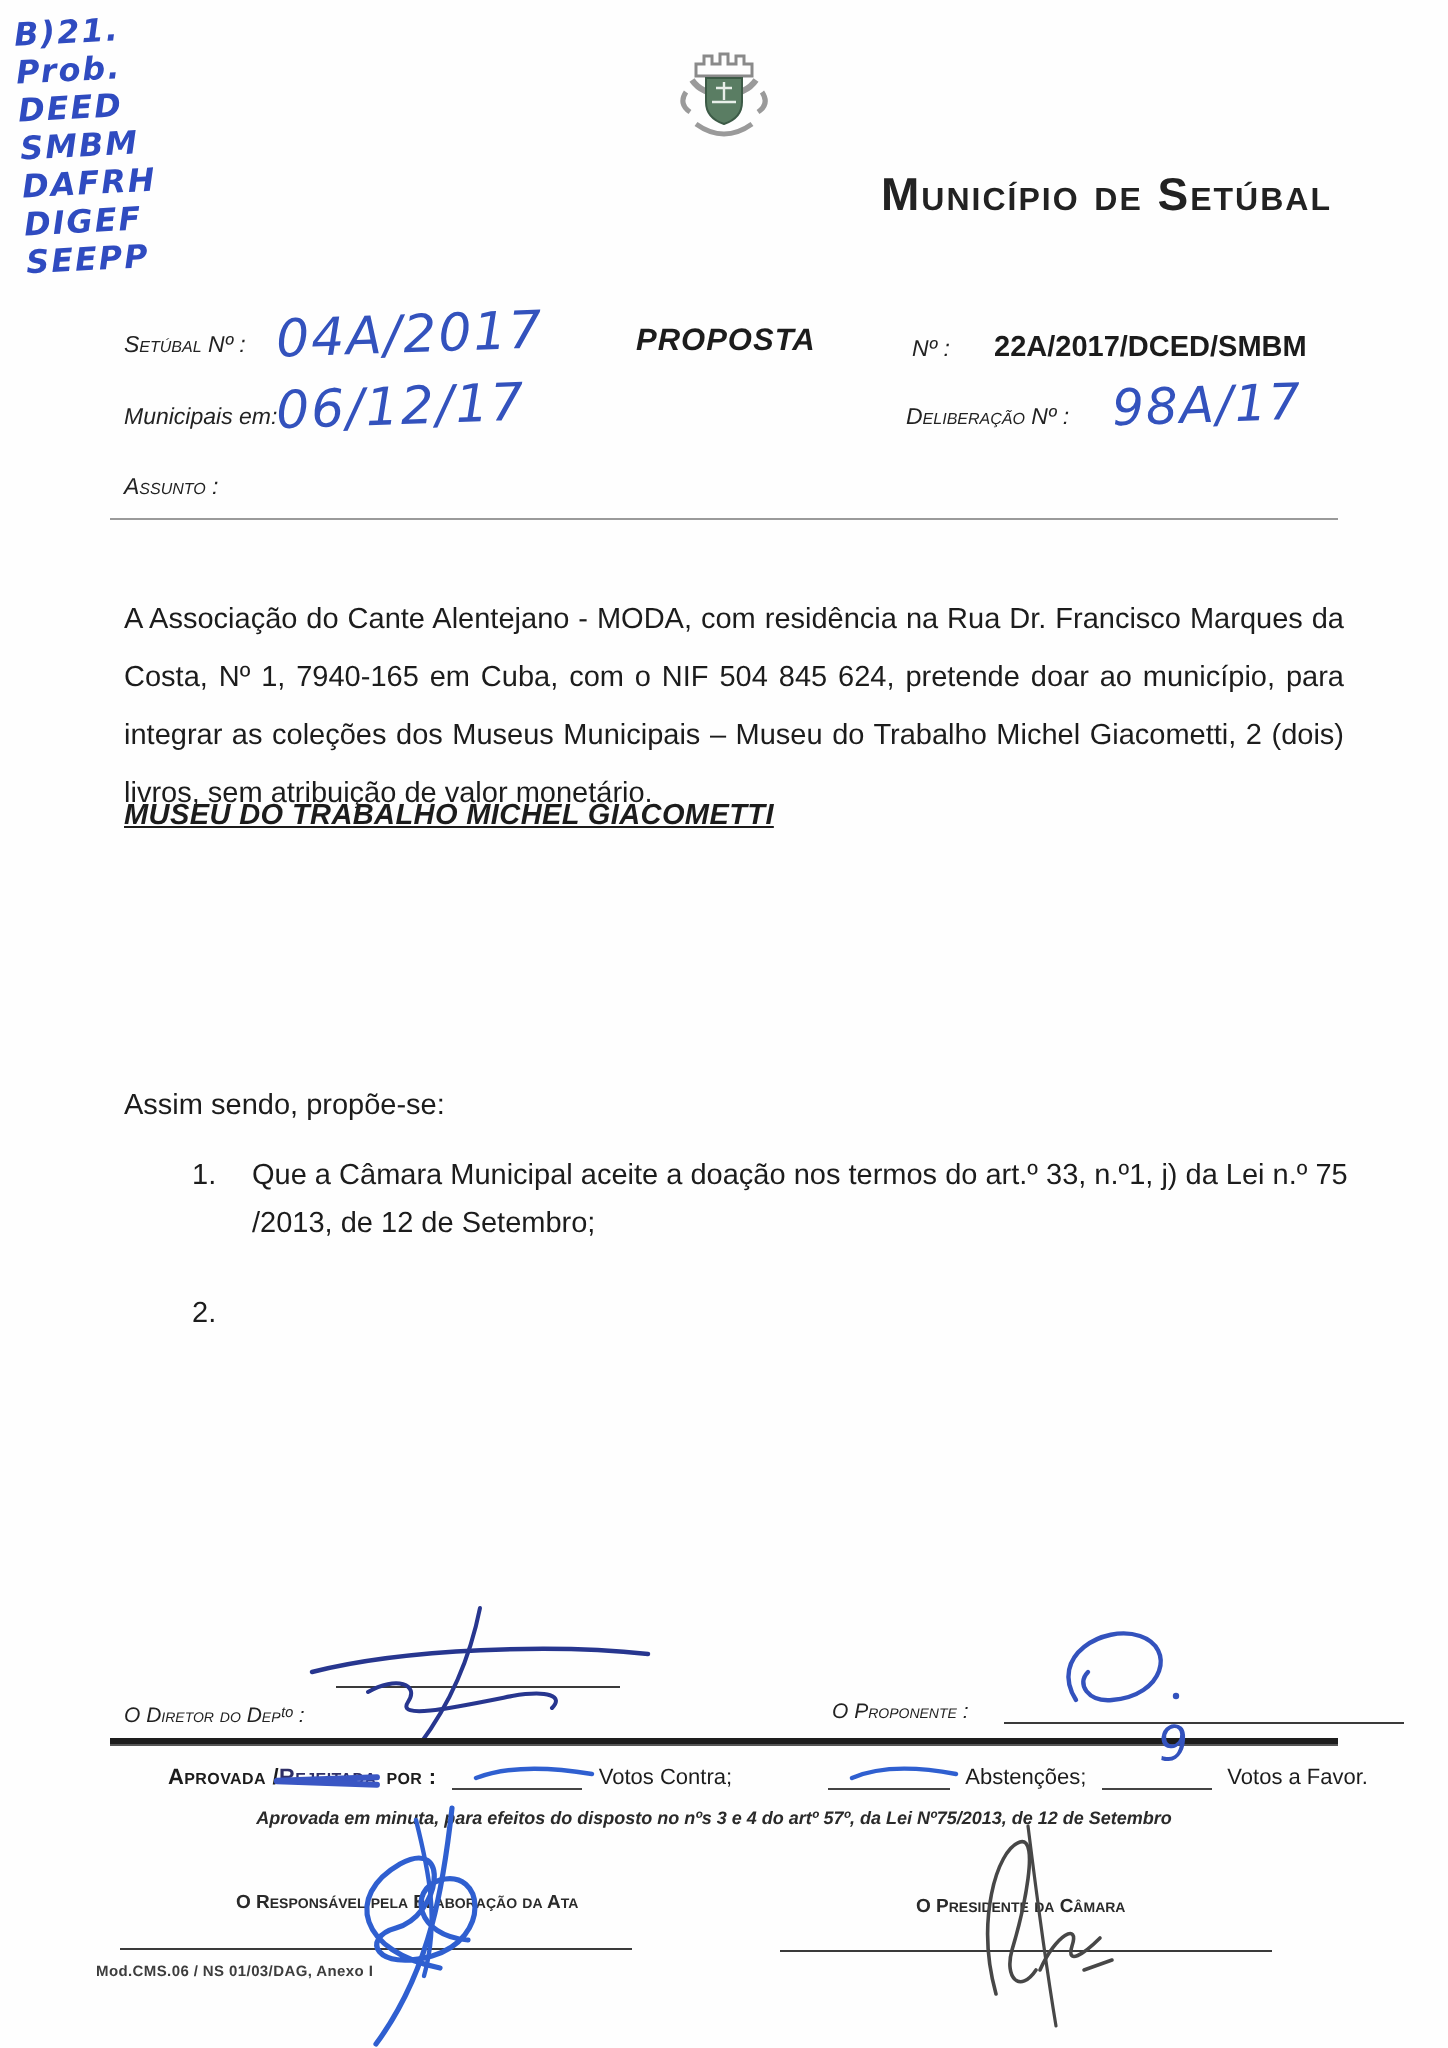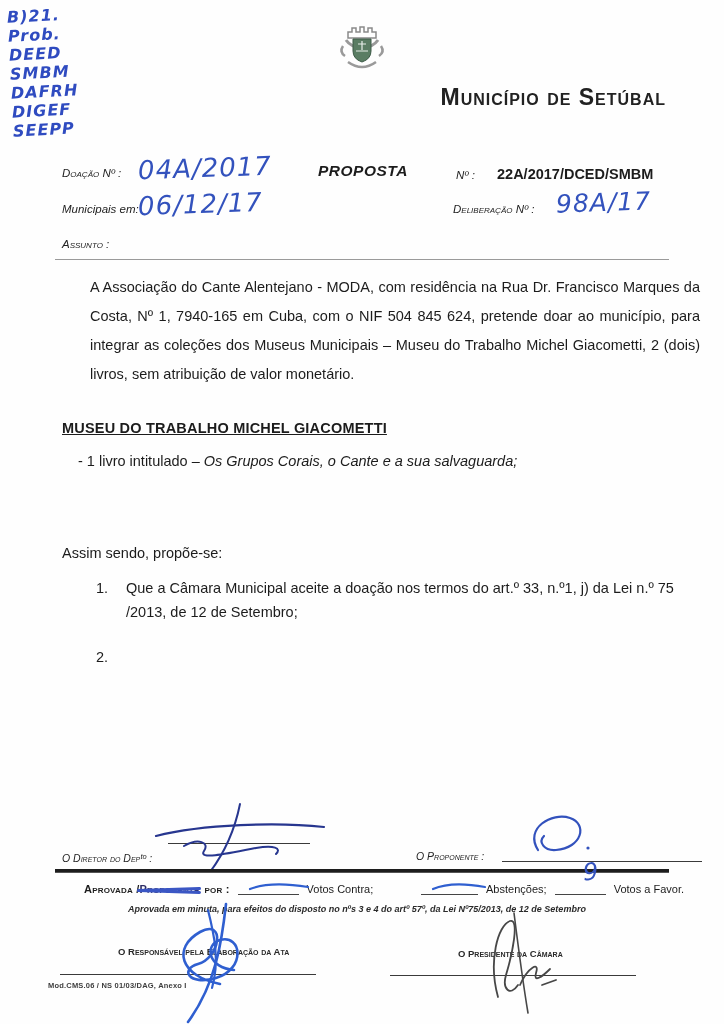--- a/index.html
+++ b/index.html
@@ -28,26 +28,26 @@
   }
   .lbl{font-style:italic;font-variant:small-caps;font-size:11.5px;color:#222;position:absolute;white-space:nowrap;}
   .proposta{
     position:absolute;left:318px;top:162px;font-style:italic;font-weight:bold;
     font-size:15.5px;letter-spacing:0.5px;
   }
   .numval{position:absolute;left:497px;top:166px;font-weight:bold;font-size:14.5px;}
   .subjval{position:absolute;left:152px;top:235px;font-weight:bold;font-size:14.5px;}
   .hr1{position:absolute;left:55px;top:259px;width:614px;border-top:1px solid #9a9a9a;}
   .para{
-    position:absolute;left:62px;top:273px;width:610px;
-    font-size:14.5px;line-height:29px;text-align:justify;margin-left:28px;
+    position:absolute;left:62px;top:296px;width:610px;
+    font-size:14.5px;line-height:29px;text-align:justify;
   }
   .museum{
-    position:absolute;left:62px;top:420px;font-weight:bold;font-size:14.5px;
-    text-decoration:underline;letter-spacing:0.2px;
+    position:absolute;left:62px;top:400px;font-weight:bold;font-size:14.5px;
+    text-decoration:underline;letter-spacing:0.2px;font-style:italic;
   }
   .books{position:absolute;left:78px;top:447px;width:592px;font-size:14.5px;line-height:28px;}
   .books .item{padding-left:18px;text-indent:-18px;}
   .books .title{font-style:italic;}
   .assim{position:absolute;left:62px;top:545px;font-size:14.5px;}
   .plist{position:absolute;left:96px;top:576px;width:578px;font-size:14.5px;line-height:24px;}
   .plist .pitem{display:flex;margin-bottom:21px;}
   .plist .num{width:30px;flex:none;}
   .sigrow-lbl{font-style:italic;font-variant:small-caps;font-size:10.5px;color:#222;position:absolute;white-space:nowrap;}
   .sigline{position:absolute;border-bottom:1.6px solid #3a3a3a;}
@@ -89,42 +89,39 @@
     <svg width="52" height="60" viewBox="0 0 52 60">
       <path d="M12,14 h4 v-4 h4 v4 h4 v-5 h4 v5 h4 v-4 h4 v4 h4 v6 h-28 z" fill="none" stroke="#8a8a8a" stroke-width="1.5"></path>
       <path d="M10,22 a18 14 0 0 0 32 0" fill="none" stroke="#9a9a9a" stroke-width="3"></path>
       <path d="M7,28 q-4 6 2 10 M45,28 q4 6 -2 10 M12,44 q14 10 28 0" fill="none" stroke="#9a9a9a" stroke-width="2.5"></path>
       <path d="M17,21 h18 v12 q0,8 -9,11 q-9,-3 -9,-11 z" fill="#5a7d63" stroke="#3c5a46" stroke-width="1"></path>
       <path d="M22,26 h8 M26,23 v9 M20,33 h12" stroke="#e8efe9" stroke-width="1.2" fill="none"></path>
     </svg>
   </div>
   <div class="muni">Município de Setúbal</div>
 
-  <div class="lbl" style="left:62px;top:167px;">Doação Nº :</div>
+  <div class="lbl" style="left:62px;top:167px;">Setúbal Nº :</div>
   <div class="hand" style="position:absolute;left:138px;top:153px;font-size:26px;">04A/2017</div>
   <div class="proposta">PROPOSTA</div>
   <div class="lbl" style="left:456px;top:169px;">Nº :</div>
   <div class="numval">22A/2017/DCED/SMBM</div>
 
   <div class="lbl" style="left:62px;top:203px;font-variant:normal;">Municipais em:</div>
   <div class="hand" style="position:absolute;left:138px;top:189px;font-size:26px;">06/12/17</div>
   <div class="lbl" style="left:453px;top:203px;">Deliberação Nº :</div>
   <div class="hand" style="position:absolute;left:556px;top:188px;font-size:25px;">98A/17</div>
 
   <div class="lbl" style="left:62px;top:238px;">Assunto :</div>
   <div class="hr1"></div>
 
   <div class="para">A Associação do Cante Alentejano - MODA, com residência na Rua Dr. Francisco Marques da Costa, Nº 1, 7940-165 em Cuba, com o NIF 504 845 624, pretende doar ao município, para integrar as coleções dos Museus Municipais – Museu do Trabalho Michel Giacometti, 2 (dois) livros, sem atribuição de valor monetário.</div>
 
   <div class="museum">MUSEU DO TRABALHO MICHEL GIACOMETTI</div>
 
   <div class="books">
-    <div class="item">
-      <span>- 1 livro intitulado – </span><span class="title">Os Grupos Corais, o Cante e a sua salvaguarda;</span>
-    </div>
   </div>
 
   <div class="assim">Assim sendo, propõe-se:</div>
 
   <div class="plist">
     <div class="pitem">
       <span class="num">1.</span>
       <span>Que a Câmara Municipal aceite a doação nos termos do art.º 33, n.º1, j) da Lei n.º 75 /2013, de 12 de Setembro;</span>
     </div>
     <div class="pitem">
@@ -144,21 +141,21 @@
   <div class="sigline" style="left:502px;top:861px;width:200px;"></div>
   <svg class="sig" style="left:522px;top:810px;" width="90" height="52" viewBox="0 0 90 52">
     <path d="M16,40 C2,18 30,2 48,8 C66,14 60,38 34,40 C22,41 16,32 22,26" fill="none" stroke="#3352bd" stroke-width="2.2" stroke-linecap="round"></path>
     <circle cx="66" cy="38" r="1.6" fill="#3352bd"></circle>
   </svg>
 
   <div class="thick"></div>
 
   <div class="approval">
     <span class="sc">Aprovada / </span>
-    <span class="sc strike">Proponente</span>
+    <span class="sc strike">Rejeitada</span>
     <span class="sc" style="margin-left:5px;">por :</span>
     <span class="blank" style="width:86px;">
       <svg style="position:absolute;left:8px;top:-2px;" width="66" height="16" viewBox="0 0 66 16">
         <path d="M4,11 C22,4 44,6 62,9" fill="none" stroke="#2f5fd0" stroke-width="2.2" stroke-linecap="round"></path>
       </svg>
     </span>
     <span>Votos Contra;</span>
     <span class="blank" style="width:80px;margin-left:48px;">
       <svg style="position:absolute;left:8px;top:-2px;" width="60" height="16" viewBox="0 0 60 16">
         <path d="M4,11 C20,4 40,6 56,9" fill="none" stroke="#2f5fd0" stroke-width="2.2" stroke-linecap="round"></path>

